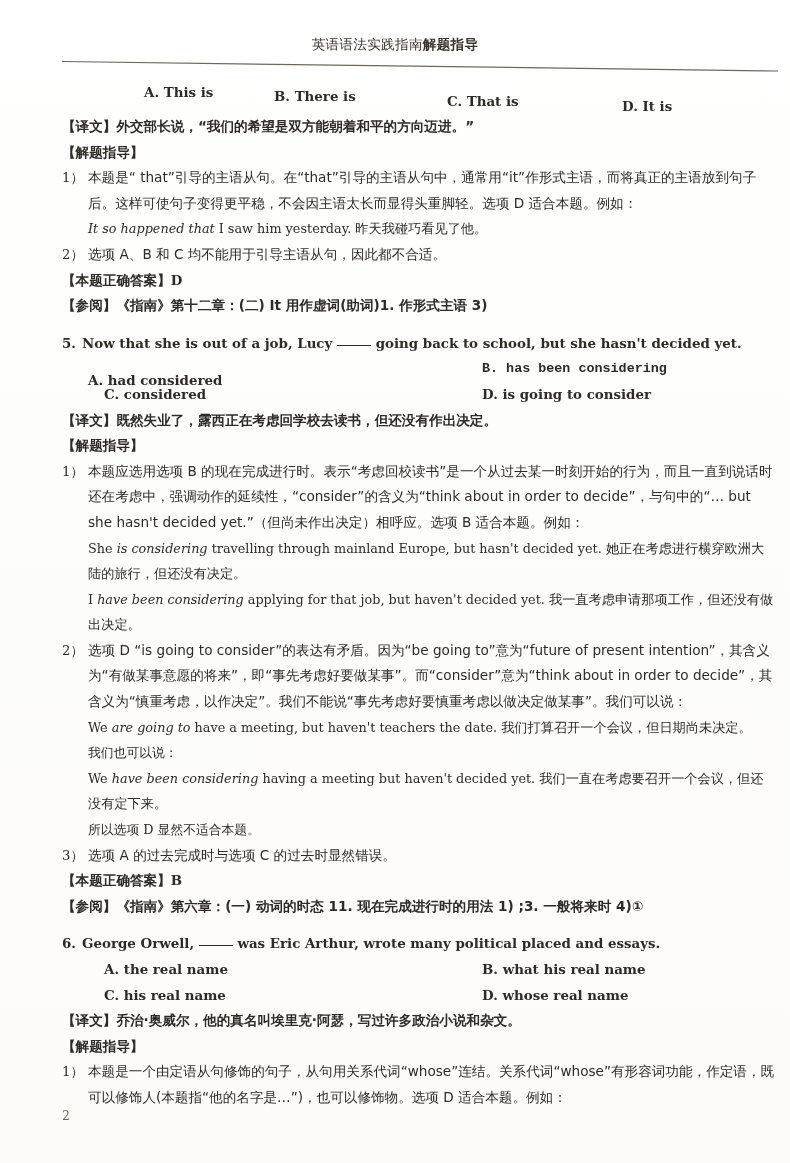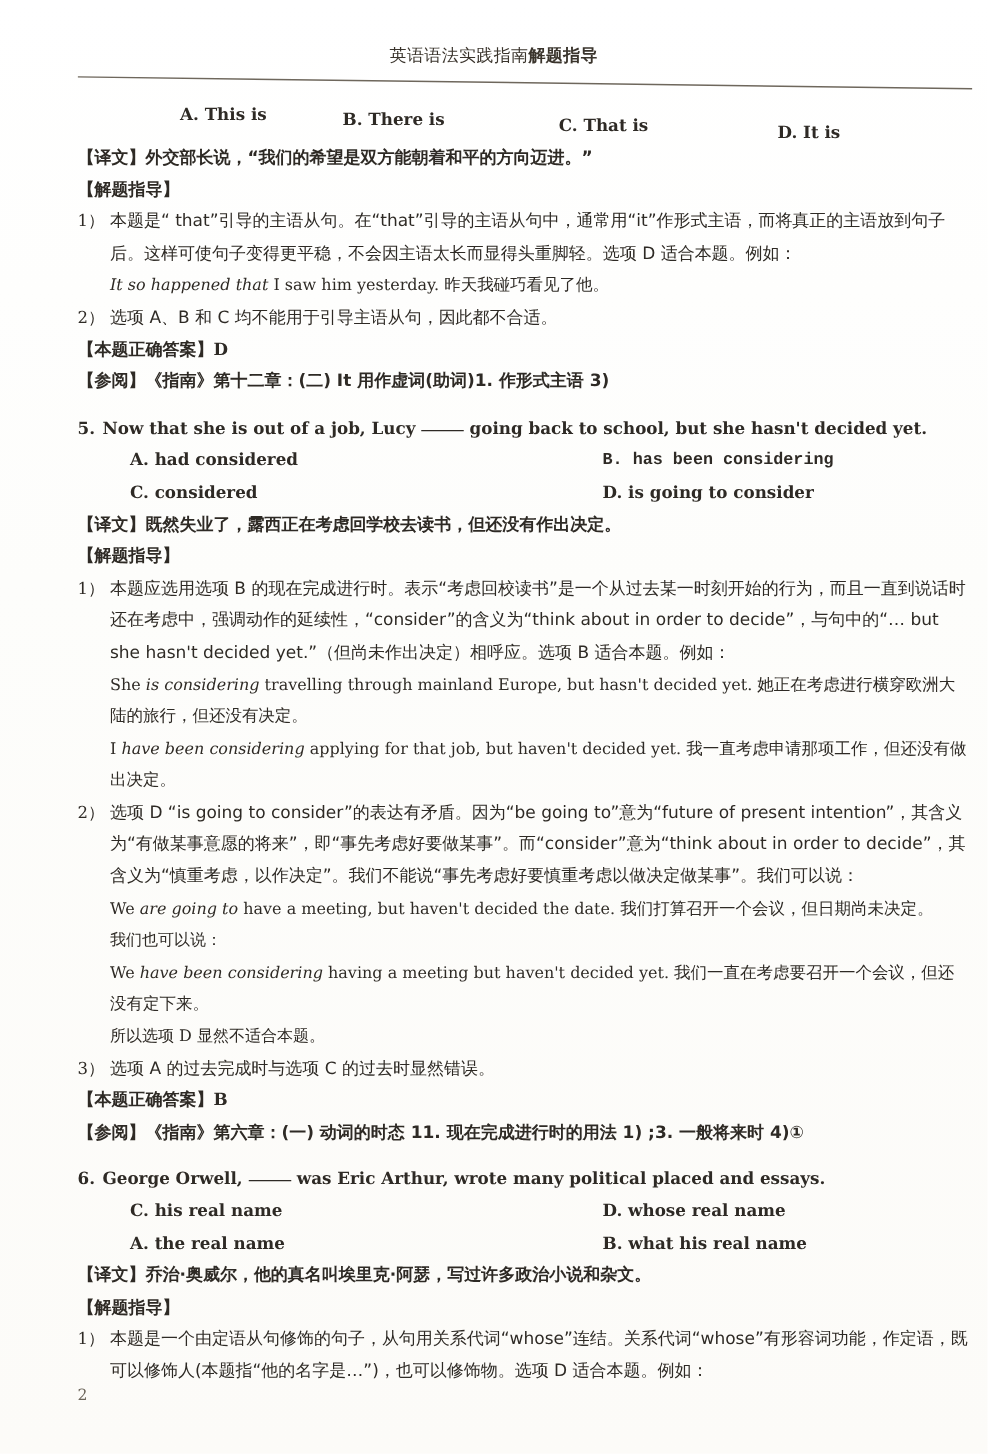--- a/index.html
+++ b/index.html
@@ -195,21 +195,21 @@
     </div>
 
     <div class="gap-s"></div>
 
     <div class="stem en">
       <span class="qn">5.</span>
       <span class="qt"><span>Now that she is out of a job, Lucy </span><span class="blank"></span><span> going back to school, but she hasn't decided yet.</span></span>
     </div>
 
     <div class="optrow en">
-      <span class="o" style="left:42px;">A.  had considered</span>
+      <span class="o" style="left:26px;margin-top:12px;">A.  had considered</span>
       <span class="o" style="left:420px;font-family:Liberation Mono, monospace;">B.  has been considering</span>
     </div>
     <div class="optrow en">
       <span class="o" style="left:42px;">C.  considered</span>
       <span class="o" style="left:420px;">D.  is going to consider</span>
     </div>
 
     <div class="line cn b">【译文】既然失业了，露西正在考虑回学校去读书，但还没有作出决定。</div>
     <div class="line cn b">【解题指导】</div>
 
@@ -227,21 +227,21 @@
       <span class="en">I </span><span class="en i">have been considering</span><span class="en"> applying for that job, but haven't decided yet.</span>
       <span class="cnx">我一直考虑申请那项工作，但还没有做出决定。</span>
     </div>
 
     <div class="para">
       <span class="num">2）</span>
       <span class="txt cn">选项 D “is going to consider”的表达有矛盾。因为“be going to”意为“future of present intention”，其含义为“有做某事意愿的将来”，即“事先考虑好要做某事”。而“consider”意为“think about in order to decide”，其含义为“慎重考虑，以作决定”。我们不能说“事先考虑好要慎重考虑以做决定做某事”。我们可以说：</span>
     </div>
 
     <div class="ex">
-      <span class="en">We </span><span class="en i">are going to</span><span class="en"> have a meeting, but haven't decided the date.</span>
+      <span class="en">We </span><span class="en i">are going to</span><span class="en"> have a meeting, but haven't teachers the date.</span>
       <span class="cnx">我们打算召开一个会议，但日期尚未决定。</span>
     </div>
 
     <div class="ex cnx">我们也可以说：</div>
 
     <div class="ex">
       <span class="en">We </span><span class="en i">have been considering</span><span class="en"> having a meeting but haven't decided yet.</span>
       <span class="cnx">我们一直在考虑要召开一个会议，但还没有定下来。</span>
     </div>
 
@@ -261,27 +261,27 @@
     </div>
 
     <div class="gap-s"></div>
 
     <div class="stem en">
       <span class="qn">6.</span>
       <span class="qt"><span>George Orwell, </span><span class="blank"></span><span> was Eric Arthur, wrote many political placed and essays.</span></span>
     </div>
 
     <div class="optrow en">
+      <span class="o" style="left:42px;">A.  the real name</span>
+      <span class="o" style="left:420px;">B.  what his real name</span>
+    </div>
+    <div class="optrow en">
       <span class="o" style="left:42px;">C.  his real name</span>
       <span class="o" style="left:420px;">D.  whose real name</span>
     </div>
-    <div class="optrow en">
-      <span class="o" style="left:42px;">A.  the real name</span>
-      <span class="o" style="left:420px;">B.  what his real name</span>
-    </div>
 
     <div class="line cn b">【译文】乔治·奥威尔，他的真名叫埃里克·阿瑟，写过许多政治小说和杂文。</div>
     <div class="line cn b">【解题指导】</div>
 
     <div class="para">
       <span class="num">1）</span>
       <span class="txt cn">本题是一个由定语从句修饰的句子，从句用关系代词“whose”连结。关系代词“whose”有形容词功能，作定语，既可以修饰人(本题指“他的名字是…”)，也可以修饰物。选项 D 适合本题。例如：</span>
     </div>
 
     <div class="ex">

